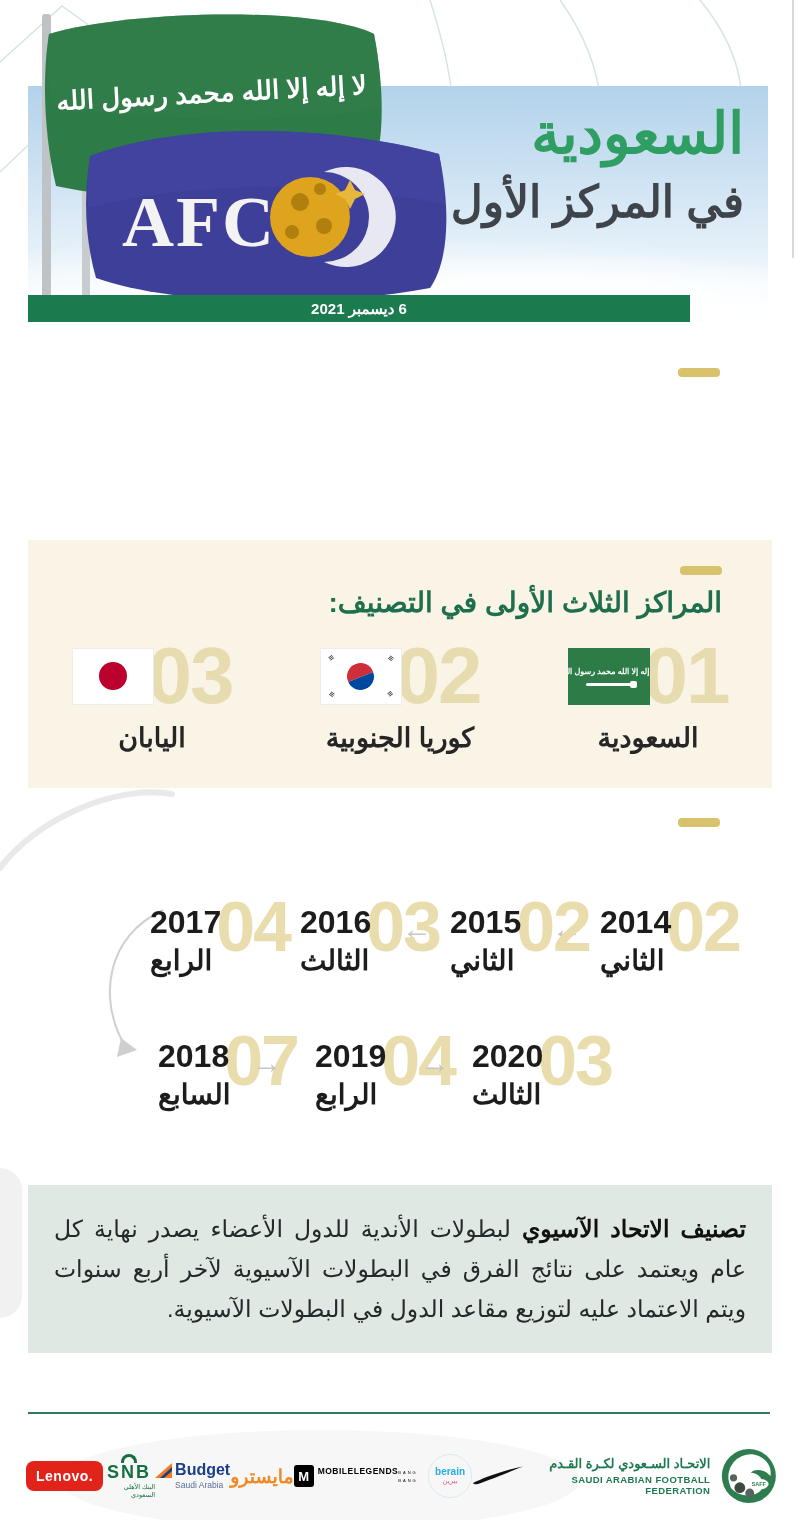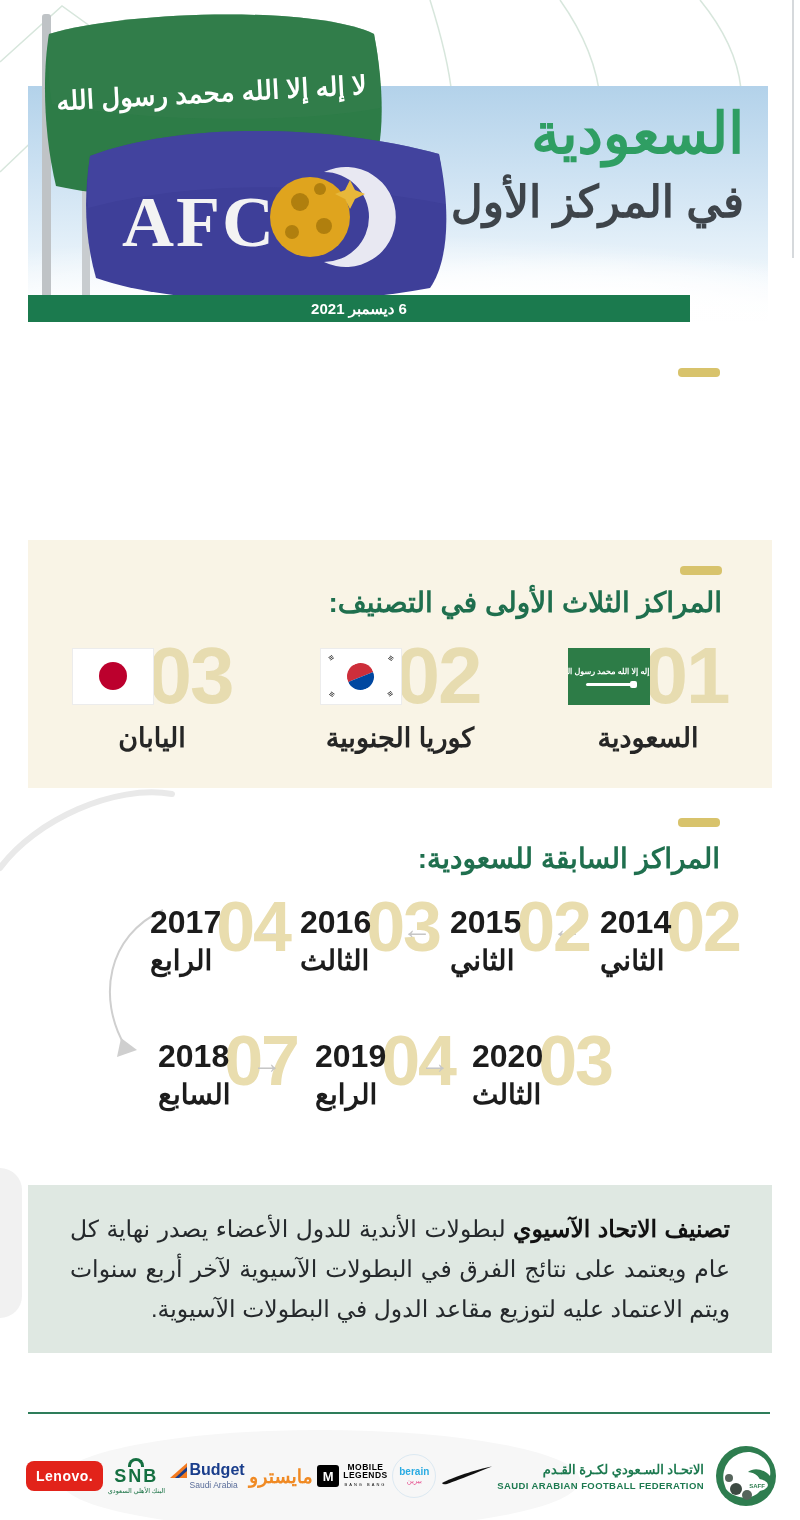--- a/index.html
+++ b/index.html
@@ -59,40 +59,40 @@
   
   .hist-heading { position:absolute; right:80px; top:842px; direction:rtl; font-size:28px; font-weight:700; color:#1f6f4e; }
   .tl-item { position:absolute; width:132px; height:92px; }
   .tl-num { position:absolute; right:-8px; top:-28px; font-size:70px; font-weight:700; color:#e9ddae; line-height:1; letter-spacing:-2px;margin-top:22px; }
   .tl-year { position:absolute; left:0; top:6px; font-size:32px; font-weight:700; color:#1c1c1c; z-index:1; }
   .tl-word { position:absolute; left:0; top:46px; font-size:28px; font-weight:700; color:#1c1c1c; z-index:1; direction:rtl; }
   .tl-arrow { position:absolute; font-size:30px; color:#c6c6c6; font-weight:400; }
   .tl-curve { position:absolute; left:85px; top:902px; width:95px; height:168px; }
 
   
-  .about { position:absolute; left:28px; top:1185px; width:744px; background:#dfe8e2; padding:24px 42px;
+  .about { position:absolute; left:28px; top:1185px; width:744px; background:#dfe8e2; padding:24px 26px;
            direction:rtl; text-align:justify; font-size:23.5px; line-height:40px; color:#25292c; }
 
   
   .foot-line { position:absolute; left:28px; top:1412px; width:742px; height:2px; background:#2e7d5a; }
   .foot-row { position:absolute; left:26px; top:1438px; width:752px; height:76px; display:flex; align-items:center;
               justify-content:space-between; }
   .sp { display:flex; flex-direction:column; align-items:center; justify-content:center; }
   .sp-lenovo { background:#e2231a; color:#fff; font-size:14px; font-weight:700; padding:7px 10px; border-radius:8px; letter-spacing:.5px; }
   .snb-arch { width:16px; height:9px; border:3px solid #156f41; border-bottom:none; border-radius:9px 9px 0 0; }
   .snb-word { color:#156f41; font-size:18px; font-weight:700; letter-spacing:2px; line-height:1; }
   .snb-sub { color:#156f41; font-size:6.5px; margin-top:2px; direction:rtl; }
   .sp-budget { flex-direction:row; align-items:flex-start; }
   .budget-col { display:flex; flex-direction:column; }
   .budget-word { color:#1a3e8c; font-size:16px; font-weight:700; line-height:1; }
   .budget-sub { color:#5a6d9a; font-size:8.5px; margin-top:2px; }
   .sp-maystro { color:#f08a24; font-size:19px; font-weight:700; direction:rtl; }
   .ml-wrap { flex-direction:row; gap:4px; display:flex; align-items:center; }
   .ml-m { width:22px; height:22px; background:#000; color:#fff; font-weight:700; font-size:13px; display:flex; align-items:center; justify-content:center; border-radius:3px; }
-  .ml-col { display:flex; flex-direction:column; line-height:8px;align-items:center; }
+  .ml-col { display:flex; flex-direction:row; line-height:8px; }
   .ml-txt { color:#000; font-size:8.5px; font-weight:700; letter-spacing:.5px; }
   .ml-sub { color:#000; font-size:4px; letter-spacing:2px; margin-top:2px; }
   .berain-circ { width:44px; height:44px; border:1.5px solid #dce9f2; border-radius:50%; display:flex; flex-direction:column; align-items:center; justify-content:center; }
   .berain-word { color:#29abe2; font-size:10px; font-weight:700; line-height:1; }
   .berain-sub { color:#e64e8d; font-size:7px; direction:rtl; line-height:1.2; }
   .saff-wrap { display:flex; flex-direction:row; align-items:center; gap:10px; }
   .saff-text { text-align:right; }
   .saff-ar { color:#1d7a50; font-size:13px; font-weight:700; direction:rtl; }
   .saff-en { color:#1d7a50; font-size:9.5px; font-weight:700; letter-spacing:.4px; margin-top:3px; }
 </style>
@@ -199,21 +199,20 @@
       </div>
 
     </div>
   </div>
 
   <svg class="decor-swoosh" viewBox="0 0 180 110">
     <path d="M0,100 C35,52 115,16 172,26" fill="none" stroke="#e9e9e9" stroke-width="6" stroke-linecap="round"></path>
   </svg>
 
   <div class="gold-dash" style="right:80px; top:818px;"></div>
-  <h2 class="hist-heading">المراكز السابقة للسعودية:</h2>
 
   <div class="tl-item" style="left:600px; top:898px;">
     <span class="tl-num">02</span>
     <span class="tl-year">2014</span>
     <span class="tl-word">الثاني</span>
   </div>
   <span class="tl-arrow" style="left:552px; top:912px;">←</span>
   <div class="tl-item" style="left:450px; top:898px;">
     <span class="tl-num">02</span>
     <span class="tl-year">2015</span>

